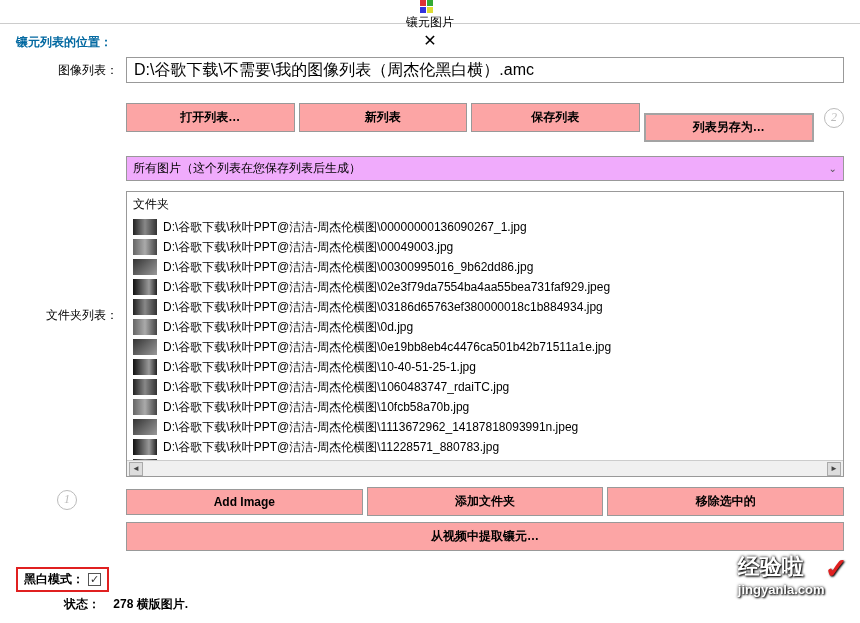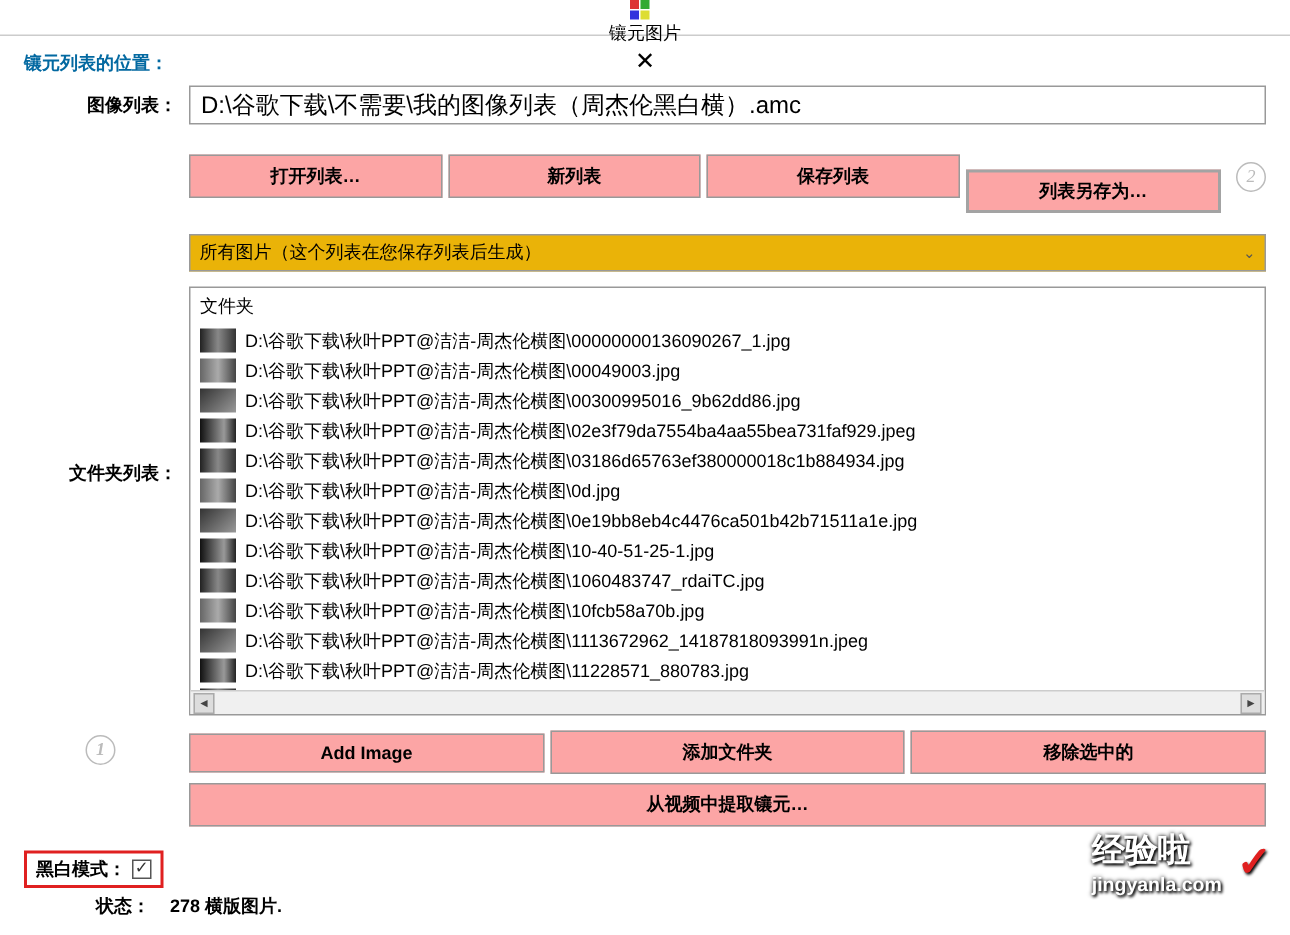--- a/index.html
+++ b/index.html
@@ -45,21 +45,21 @@
     }
     
     .row {
       display: flex;
       align-items: center;
       margin-bottom: 6px;
     }
     .label {
       width: 110px;
       text-align: right;
-      font-weight: bold;
+      font-weight: normal;
       padding-right: 8px;
     }
     .field-area {
       flex: 1;
     }
     
     .text-input {
       width: 100%;
       border: 1px solid #999;
       padding: 3px 7px;
@@ -98,21 +98,21 @@
       justify-content: center;
       font-style: italic;
       font-family: Georgia, serif;
       margin-left: 6px;
       flex-shrink: 0;
     }
     
     .dropdown {
       width: 100%;
       border: 1px solid #999;
-      background: #eab308;
+      background: #f0abfc;
       padding: 3px 6px;
       display: flex;
       align-items: center;
       cursor: pointer;
     }
     .dropdown .arrow {
       margin-left: auto;
       font-size: 10px;
       color: #555;
     }
@@ -215,22 +215,22 @@
     }
     
     .watermark {
       position: absolute;
       right: 12px;
       bottom: 26px;
       color: #fff;
       text-shadow: 0 0 3px #000, 1px 1px 2px #000;
       font-weight: bold;
       display: flex;
-      align-items: center;
-      gap: 10px;
+      align-items: flex-start;
+      gap: 0;
     }
     .watermark .big { font-size: 22px; }
     .watermark .small { font-size: 13px; display:block; }
     .watermark .check {
       color: #e02020;
       font-size: 28px;
       text-shadow: 1px 1px 2px #000;
     }
   </style>
 </head>

